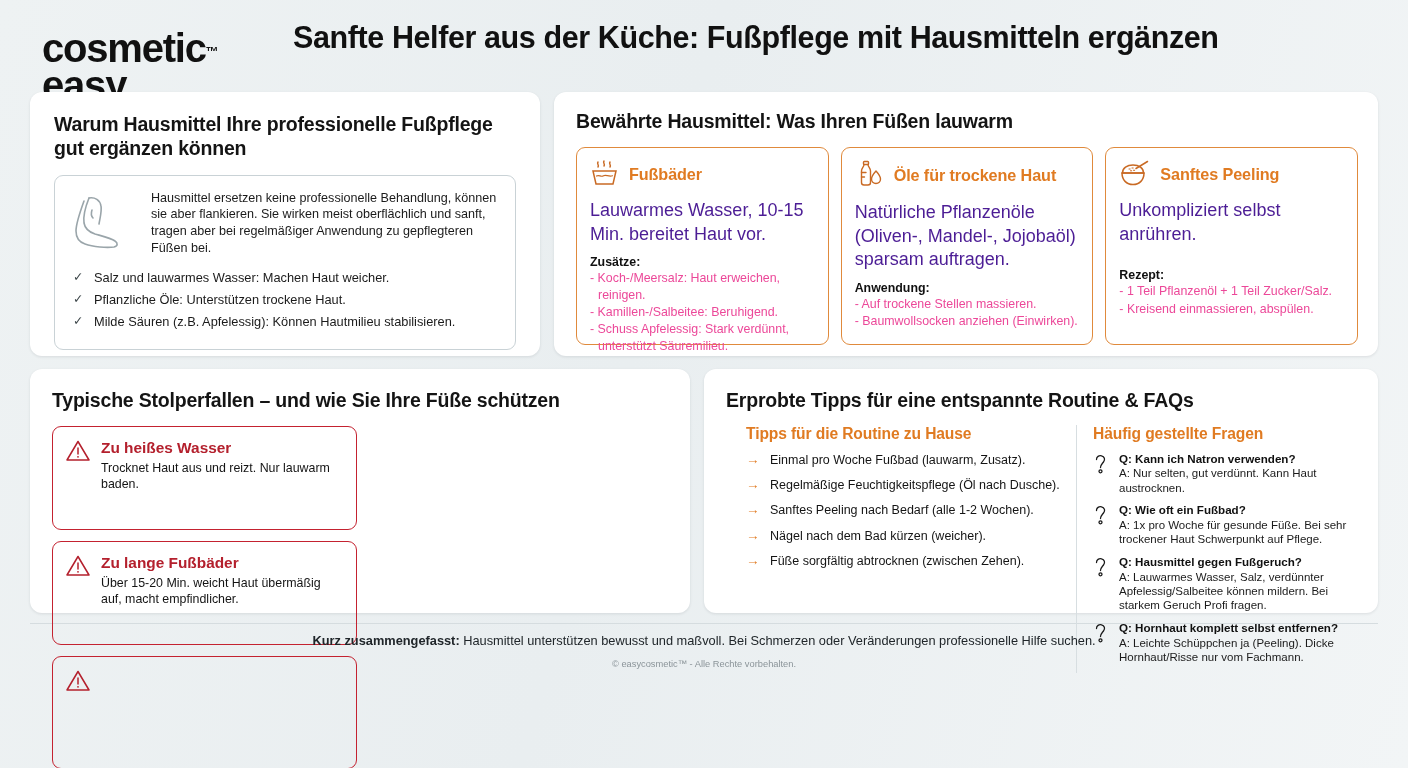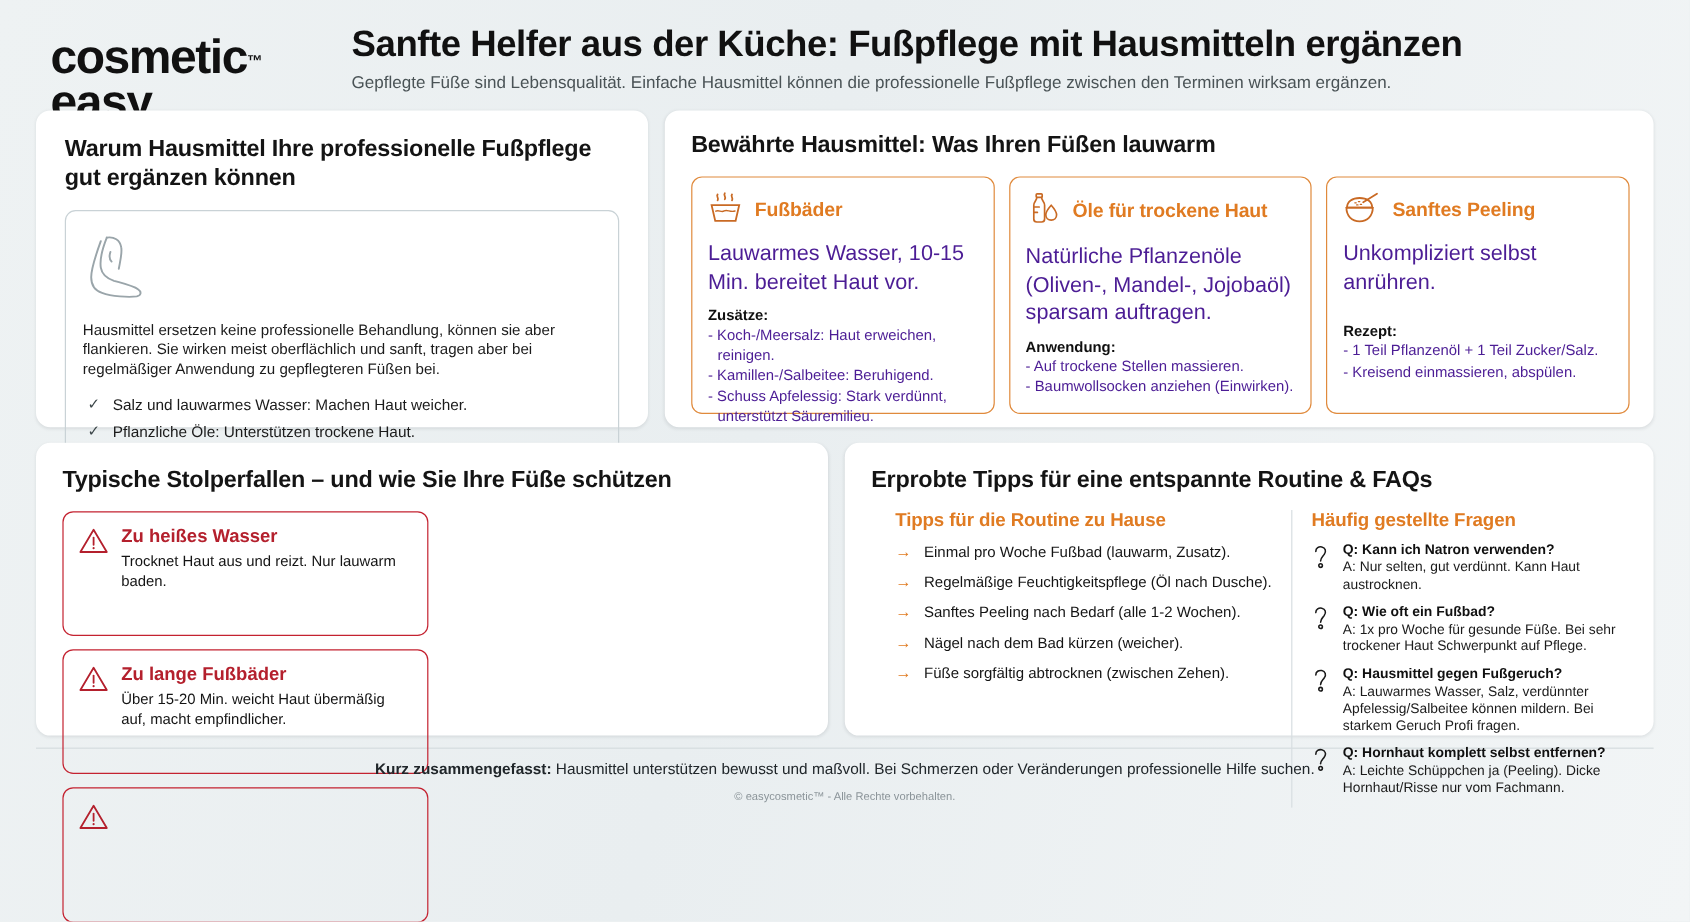--- a/index.html
+++ b/index.html
@@ -28,35 +28,35 @@
   .row{display:flex;padding:0 30px;box-sizing:border-box;gap:14px;}
   .panel{background:#ffffff;border-radius:12px;box-shadow:0 1px 3px rgba(20,30,40,.10);box-sizing:border-box;}
   .panel-title{font-size:19.5px;font-weight:bold;color:#141414;line-height:1.22;letter-spacing:-0.2px;}
 
   
   .row1{height:264px;}
   .p-why{width:510px;flex:0 0 510px;padding:21px 24px 16px 24px;}
   .p-reme{flex:1;padding:18px 20px 16px 22px;}
 
   .why-box{margin-top:14px;border:1px solid #c9d2d6;border-radius:9px;padding:14px 16px 14px 14px;box-sizing:border-box;}
-  .why-top{display:flex;gap:10px;align-items:flex-start;flex-direction:column;}
+  .why-top{display:flex;gap:20px;align-items:flex-start;}
   .foot-ic{flex:0 0 62px;padding-top:2px;}
   .why-par{font-size:12.6px;line-height:1.34;color:#1b1b1b;}
   .why-list{margin-top:11px;padding-left:4px;}
   .why-li{display:flex;gap:9px;font-size:12.8px;line-height:1.5;color:#1b1b1b;margin-bottom:3px;align-items:flex-start;}
   .chk{color:#3b4548;font-size:12.5px;line-height:1.45;flex:0 0 12px;}
 
   
   .cards{display:flex;gap:12px;margin-top:13px;}
   .card{flex:1;border:1.6px solid #e08a3c;border-radius:9px;padding:11px 13px 12px 13px;box-sizing:border-box;height:198px;}
   .card-head{display:flex;align-items:center;gap:9px;margin-bottom:8px;}
   .card-title{color:#e07b22;font-size:16.2px;font-weight:bold;letter-spacing:-0.1px;}
   .card-p{font-size:18px;line-height:1.32;color:#4c1d95;}
   .card-lbl{font-size:12.4px;font-weight:bold;margin-top:9px;color:#101010;}
-  .card-ul{font-size:12.4px;line-height:1.32;color:#4c1d95;}
+  .card-ul{font-size:12.4px;line-height:1.32;color:#ec4899;}
   .card-ul div{margin-top:1px;}
   .ind{padding-left:8px;text-indent:-8px;}
 
   
   .row2{height:244px;margin-top:13px;}
   .p-pit{width:660px;flex:0 0 660px;padding:20px 22px 16px 22px;}
   .p-tips{flex:1;padding:20px 22px 14px 22px;}
 
   .warn-grid{display:flex;flex-wrap:wrap;gap:11px;margin-top:13px;}
   .warn{width:305px;box-sizing:border-box;border:1.6px solid #c42230;border-radius:9px;padding:12px 14px 12px 12px;}
@@ -92,21 +92,20 @@
 
   <div class="header">
     <div class="logo">
       <div class="logo-line">
         <span class="logo-cos">cosmetic</span><span class="logo-tm">™</span>
       </div>
       <div class="logo-line logo-easy">easy</div>
     </div>
     <div class="head-text">
       <div class="head-title">Sanfte Helfer aus der Küche: Fußpflege mit Hausmitteln  ergänzen</div>
-      <div class="head-sub">Gepflegte Füße sind Lebensqualität. Einfache Hausmittel können die professionelle Fußpflege zwischen den Terminen wirksam ergänzen.</div>
     </div>
   </div>
 
   <div class="row row1">
 
     <div class="panel p-why">
       <div class="panel-title">Warum Hausmittel Ihre professionelle Fußpflege gut ergänzen können</div>
       <div class="why-box">
         <div class="why-top">
           <div class="foot-ic">

